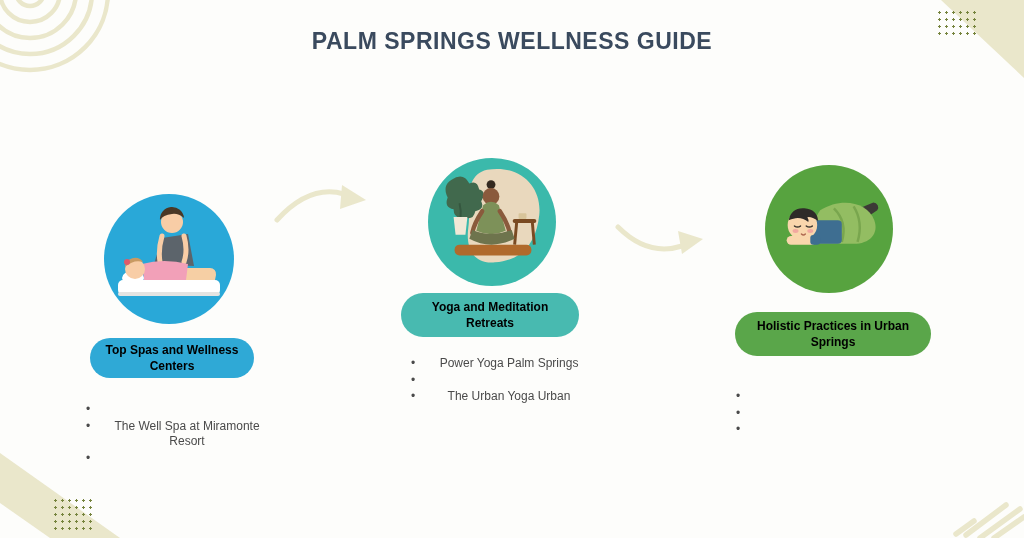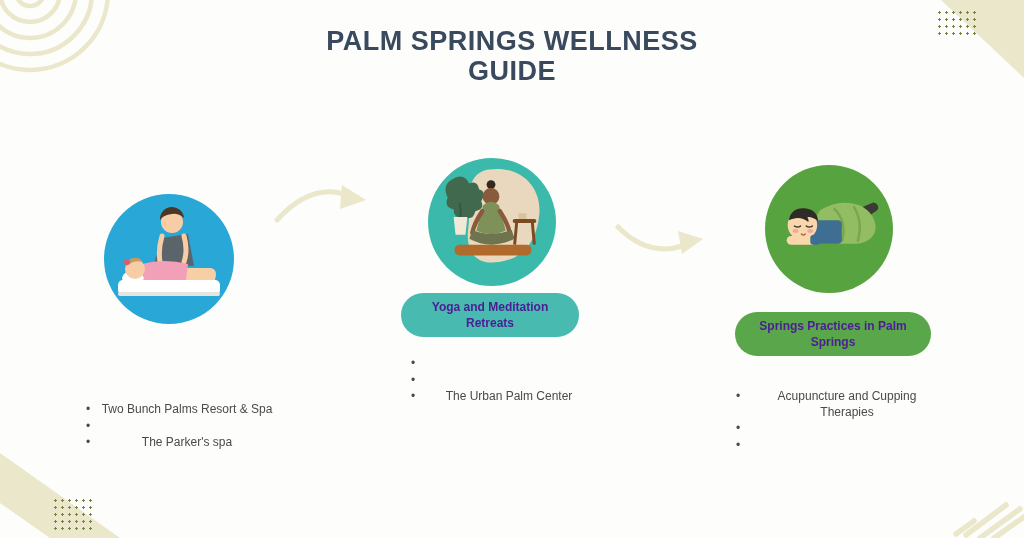--- a/index.html
+++ b/index.html
@@ -1,38 +1,38 @@
 <!DOCTYPE html>
 <html><head>
 <meta charset="utf-8">
 <style>
   html,body{margin:0;padding:0;}
   body{font-family:"Liberation Sans",sans-serif;}
   #canvas{position:relative;width:1024px;height:538px;background:#fdfdfb;overflow:hidden;}
 
   
   .title{position:absolute;top:26px;left:282px;width:460px;text-align:center;
-    font-size:27px;font-weight:bold;letter-spacing:.5px;line-height:30px;color:#3a4a5e;}
+    font-size:23px;font-weight:bold;letter-spacing:.5px;line-height:30px;color:#3a4a5e;}
 
   
   .deco{position:absolute;}
   .dots{position:absolute;background-image:radial-gradient(#75833c 1.2px,rgba(0,0,0,0) 1.4px);
     background-size:7px 7px;background-position:0 0;}
   .dots-tr{left:936px;top:9px;width:41px;height:28px;}
   .dots-bl{left:52px;top:497px;width:41px;height:35px;}
 
   
   .circle{position:absolute;border-radius:50%;overflow:hidden;}
   .c1{left:104px;top:194px;width:130px;height:130px;background:#29a8d8;}
   .c2{left:428px;top:158px;width:128px;height:128px;background:#3bb9ab;}
   .c3{left:765px;top:165px;width:128px;height:128px;background:#57a33f;}
   .circle svg{display:block;width:100%;height:100%;}
 
   
-  .pill{position:absolute;border-radius:24px;color:#4c1d95;font-weight:bold;font-size:12px;
+  .pill{position:absolute;border-radius:24px;color:#000000;font-weight:bold;font-size:12px;
     line-height:16px;text-align:center;display:flex;align-items:center;justify-content:center;
     padding:4px 6px;box-sizing:border-box;}
   .p1{left:90px;top:338px;width:164px;min-height:40px;background:#2fa9d6;}
   .p2{left:401px;top:293px;width:178px;min-height:44px;background:#48bab0;}
   .p3{left:735px;top:312px;width:196px;min-height:44px;background:#5aa64a;}
 
   
   .list{position:absolute;font-size:12px;color:#4a4a4a;line-height:15.5px;}
   .l1{left:78px;top:402px;width:196px;}
   .l2{left:403px;top:356px;width:190px;}
@@ -96,31 +96,33 @@
       <path d="M58 42 q-4 14 -2 26" stroke="#f8cda6" stroke-width="5" fill="none" stroke-linecap="round"></path>
       <path d="M80 42 q4 14 0 26" stroke="#f8cda6" stroke-width="5" fill="none" stroke-linecap="round"></path>
       <path d="M80 74 h26 a6 6 0 0 1 6 7 l-1 5 h-31 z" fill="#f6cfa4"></path>
       <path d="M38 70 q22 -6 46 0 l-2 16 h-42 z" fill="#f2a0b8"></path>
       <ellipse cx="29" cy="84" rx="11" ry="7" fill="#ffffff"></ellipse>
       <circle cx="31" cy="75" r="10" fill="#f8cda6"></circle>
       <path d="M21 73 a10 10 0 0 1 18 -5 q-9 -3 -18 5z" fill="#c89a62"></path>
       <circle cx="23" cy="68" r="3" fill="#e05a6a"></circle>
     </svg>
   </div>
+  <div class="pill p1" style="background: rgb(47, 169, 214);">
+    <span>Top Spas and Wellness Centers</span>
+  </div>
   <div class="list l1">
-    <div class="item">
-      <span class="bul">•</span>
-      <span class="txt">Two Bunch Palms Resort &amp; Spa</span>
-    </div>
     <div class="item">
       <span class="bul">•</span>
     </div>
     <div class="item">
       <span class="bul">•</span>
-      <span class="txt">The Parker's spa</span>
+      <span class="txt">The Well Spa at Miramonte Resort</span>
+    </div>
+    <div class="item">
+      <span class="bul">•</span>
     </div>
   </div>
 
   <div class="circle c2" style="background: rgb(59, 185, 171);">
     <svg viewBox="0 0 130 130">
       <path d="M60 12 C94 6 116 30 113 58 C110 86 96 104 68 106 C46 108 38 92 41 70 C44 52 34 18 60 12 Z" fill="#e9d8bd"></path>
       <rect x="27" y="88" width="78" height="11" rx="5" fill="#b06a2c"></rect>
       <path d="M24 22 q12 -8 18 4 q8 -4 10 6 q8 2 2 12 q4 8 -6 10 q-2 10 -12 6 q-10 2 -10 -8 q-10 -2 -6 -12 q-6 -12 4 -18z" fill="#41694d"></path>
       <path d="M32 46 q2 8 1 16" stroke="#35573f" stroke-width="2" fill="none"></path>
       <path d="M26 60 h14 l-2 18 h-10 z" fill="#f1e8d6"></path>
@@ -135,27 +137,28 @@
       <path d="M73 54 q8 12 10 22" stroke="#8a5a3c" stroke-width="4.5" fill="none" stroke-linecap="round"></path>
       <path d="M42 82 q22 12 46 0 l-3 -9 q-20 8 -40 0 z" fill="#6e744d"></path>
     </svg>
   </div>
   <div class="pill p2" style="background: rgb(72, 186, 176);">
     <span>Yoga and Meditation Retreats</span>
   </div>
   <div class="list l2">
     <div class="item">
       <span class="bul">•</span>
+      <span class="txt">Power Yoga Palm Springs</span>
     </div>
     <div class="item">
       <span class="bul">•</span>
     </div>
     <div class="item">
       <span class="bul">•</span>
-      <span class="txt">The Urban Palm Center</span>
+      <span class="txt">The Urban Yoga Urban</span>
     </div>
   </div>
 
   <div class="circle c3" style="background: rgb(87, 163, 63);">
     <svg viewBox="0 0 130 130">
       <path d="M96 44 l14 -6 a5 5 0 0 1 4 8 l-12 8 z" fill="#3c3a36"></path>
       <path d="M56 46 C78 32 104 38 111 56 C116 70 106 80 90 80 L56 80 C46 80 46 60 56 46 Z" fill="#93bd62"></path>
       <path d="M70 44 q14 14 8 34" stroke="#79a64e" stroke-width="2.5" fill="none"></path>
       <path d="M90 42 q10 16 4 36" stroke="#79a64e" stroke-width="2.5" fill="none"></path>
       <path d="M48 56 h26 a4 4 0 0 1 4 4 v16 a4 4 0 0 1 -4 4 h-30 z" fill="#3e6e91"></path>
@@ -164,26 +167,25 @@
       <path d="M30 62 q3 2 6 0" stroke="#413b33" stroke-width="1.6" fill="none" stroke-linecap="round"></path>
       <path d="M42 62 q3 2 6 0" stroke="#413b33" stroke-width="1.6" fill="none" stroke-linecap="round"></path>
       <ellipse cx="31" cy="67" rx="3" ry="2" fill="#f2a8a0"></ellipse>
       <ellipse cx="46" cy="67" rx="3" ry="2" fill="#f2a8a0"></ellipse>
       <path d="M37 70 q2 2 4 0" stroke="#b06a52" stroke-width="1.5" fill="none" stroke-linecap="round"></path>
       <rect x="22" y="72" width="30" height="9" rx="4.5" fill="#f9d6ac"></rect>
       <rect x="46" y="71" width="10" height="10" rx="3" fill="#3e6e91"></rect>
     </svg>
   </div>
   <div class="pill p3" style="background: rgb(90, 166, 74);">
-    <span>Springs Practices in Palm Springs</span>
+    <span>Holistic Practices in Urban Springs</span>
   </div>
   <div class="list l3">
     <div class="item">
       <span class="bul">•</span>
-      <span class="txt">Acupuncture and Cupping Therapies</span>
     </div>
     <div class="item">
       <span class="bul">•</span>
     </div>
     <div class="item">
       <span class="bul">•</span>
     </div>
   </div>
 
 </div>

